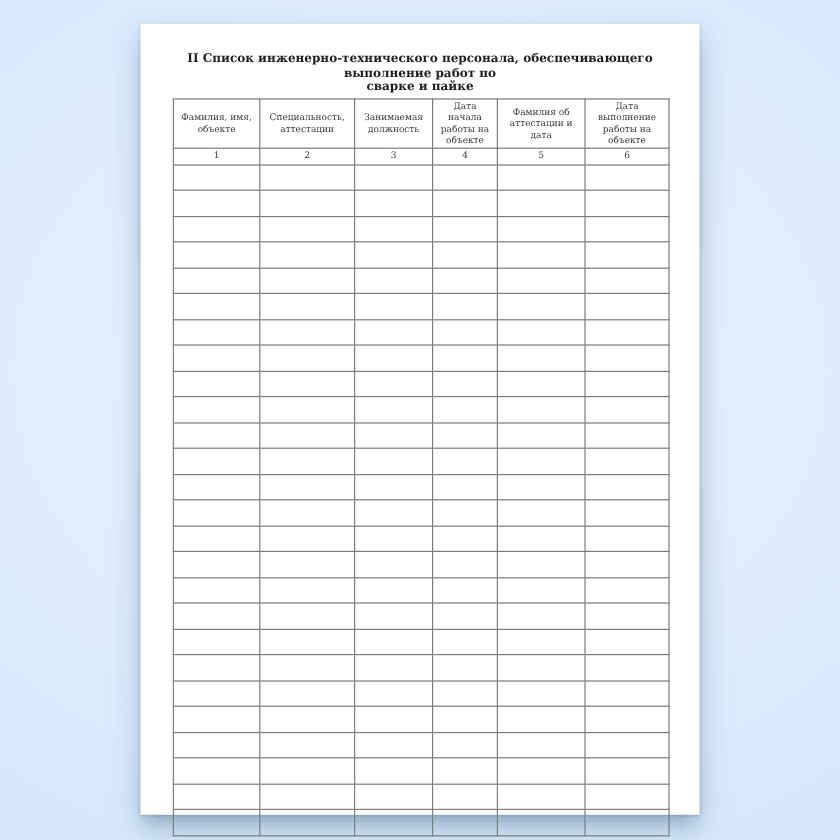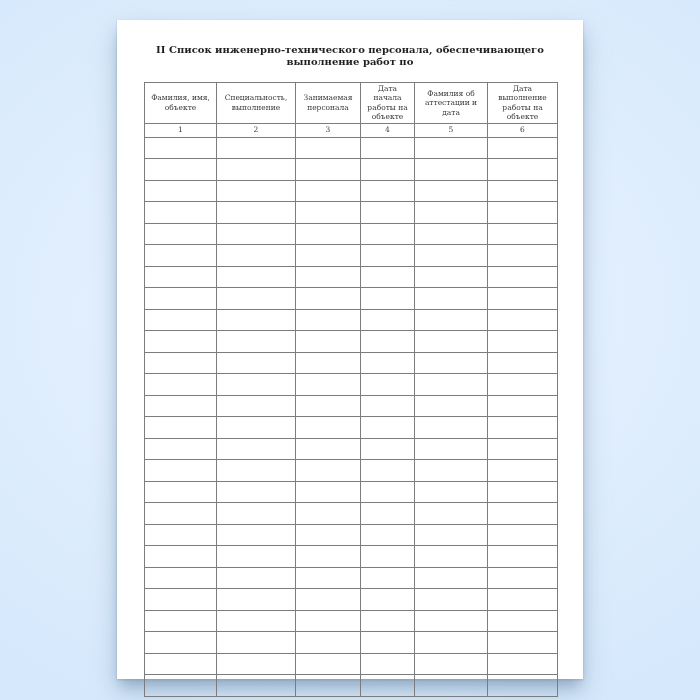--- a/index.html
+++ b/index.html
@@ -76,36 +76,37 @@
   .form-table tbody td {
     height: 18.5px;
   }
 </style>
 </head>
 <body>
 
 <div class="page" data-name="document-page">
   <div class="doc-title" data-name="document-title">
     <span data-name="document-title-line1">II Список инженерно-технического персонала, обеспечивающего выполнение работ по</span>
+    <span data-name="document-title-line2">сварке и пайке</span>
   </div>
   <div class="table-wrap" data-name="table-container">
     <table class="form-table" data-name="personnel-table">
       <colgroup>
         <col class="c1">
           <col class="c2">
           <col class="c3">
         <col class="c4">
           <col class="c5">
           <col class="c6">
       </colgroup>
       <thead data-name="table-head">
           <tr data-name="header-row">
             <th data-name="column-header">Фамилия, имя, объекте</th>
-            <th data-name="column-header">Специальность, выполнение</th>
-            <th data-name="column-header">Занимаемая персонала</th>
+            <th data-name="column-header">Специальность, аттестации</th>
+            <th data-name="column-header">Занимаемая должность</th>
             <th data-name="column-header">Дата начала работы на объекте</th>
             <th data-name="column-header">Фамилия об аттестации и дата</th>
             <th data-name="column-header">Дата выполнение работы на объекте</th>
           </tr>
           <tr data-name="column-numbers-row">
             <td data-name="column-number">1</td>
             <td data-name="column-number">2</td>
             <td data-name="column-number">3</td>
             <td data-name="column-number">4</td>
             <td data-name="column-number">5</td>

